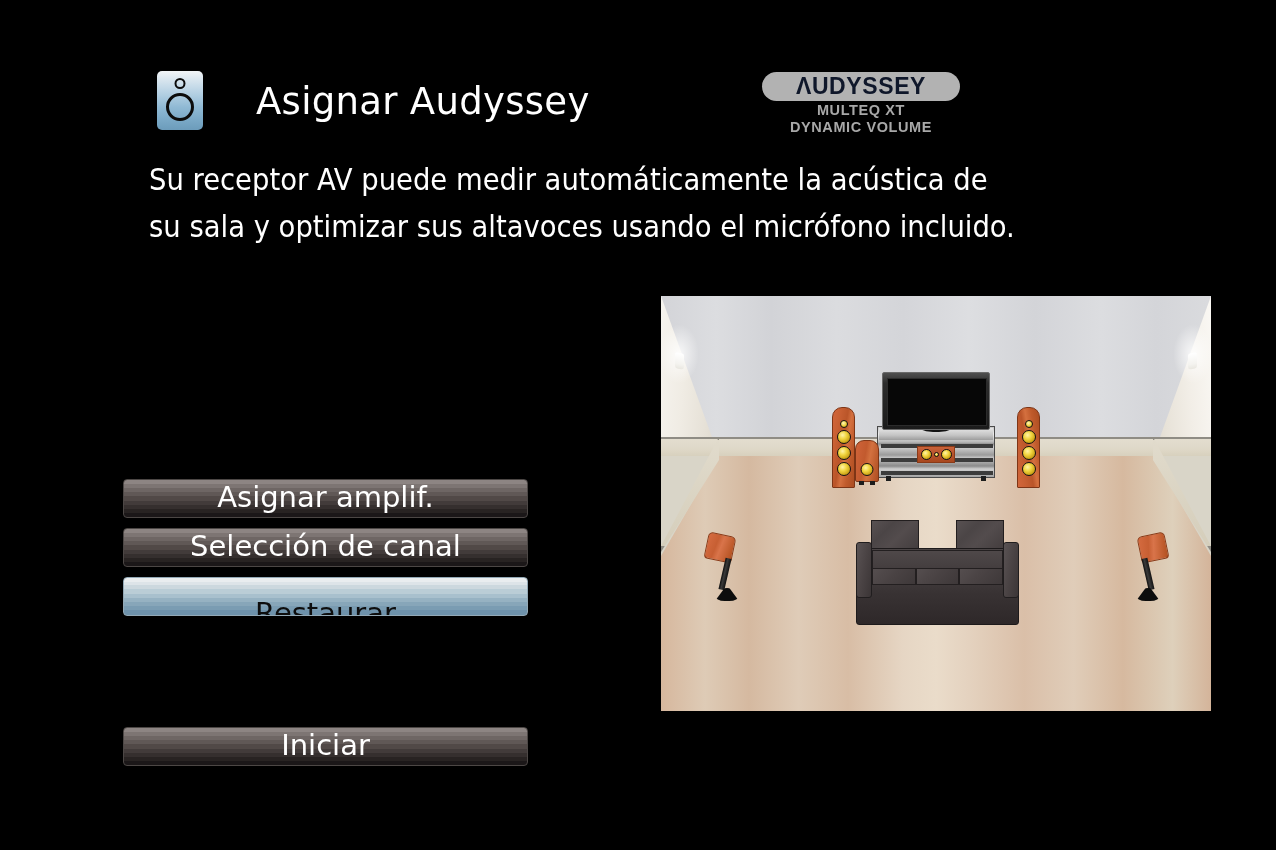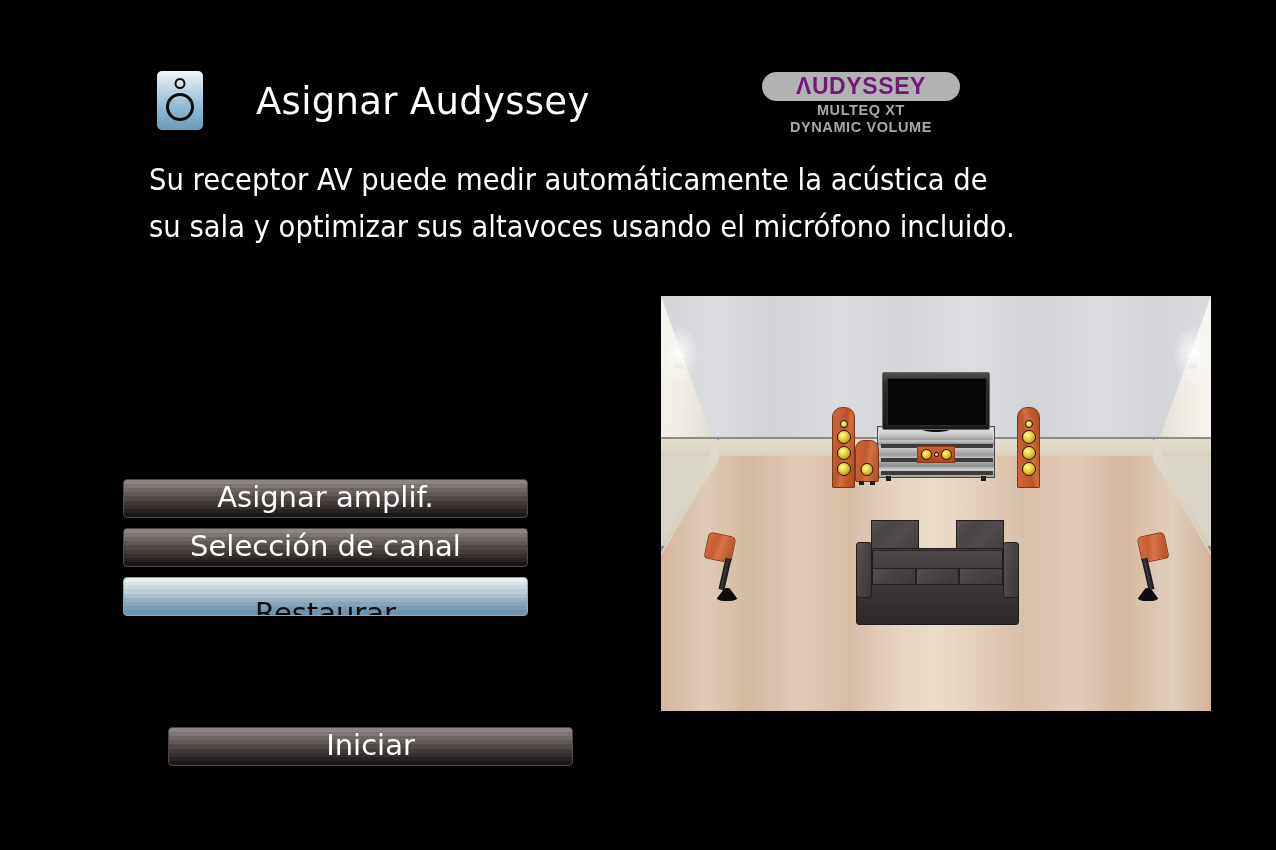--- a/index.html
+++ b/index.html
@@ -75,21 +75,21 @@
     width: 198px; height: 29px;
     border-radius: 15px;
     background: #b2b2b2;
     display: flex;
     align-items: center;
     justify-content: center;
   }
   #audyssey-pill .brand {
     font-size: 23px;
     font-weight: 700;
-    color: #701a75;
+    color: #0f172a;
     letter-spacing: 0.6px;
     line-height: 1;
     font-family: "Liberation Sans", sans-serif;
   }
   #audyssey-logo .sub1 {
     margin-top: 1px;
     font-size: 14.5px;
     font-weight: 700;
     color: #a8a8a8;
     letter-spacing: 0.6px;
@@ -165,21 +165,21 @@
         #a8c0cd 42%,  #a8c0cd 53%,
         #96b2c2 53%,  #96b2c2 64%,
         #87a6b9 64%,  #87a6b9 75%,
         #7a9cb2 75%,  #7a9cb2 87%,
         #6e92ab 87%,  #6e92ab 100%);
   }
   .menu-btn.selected .label { color: #0d0d0d; margin-top: 36px; }
 
   #start-button-wrap {
     position: absolute;
-    left: 123px; top: 727px; margin-left: 45px;
+    left: 123px; top: 727px;
   }
 
   
   #room {
     position: absolute;
     left: 661px; top: 296px;
     width: 550px; height: 415px;
     overflow: hidden;
     background: #d9dadd;
   }

